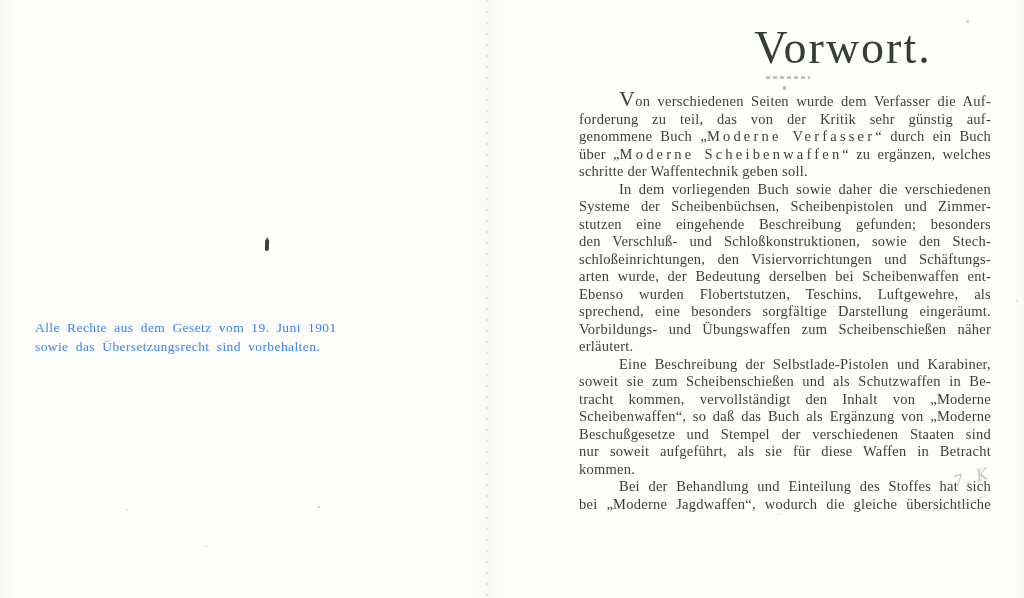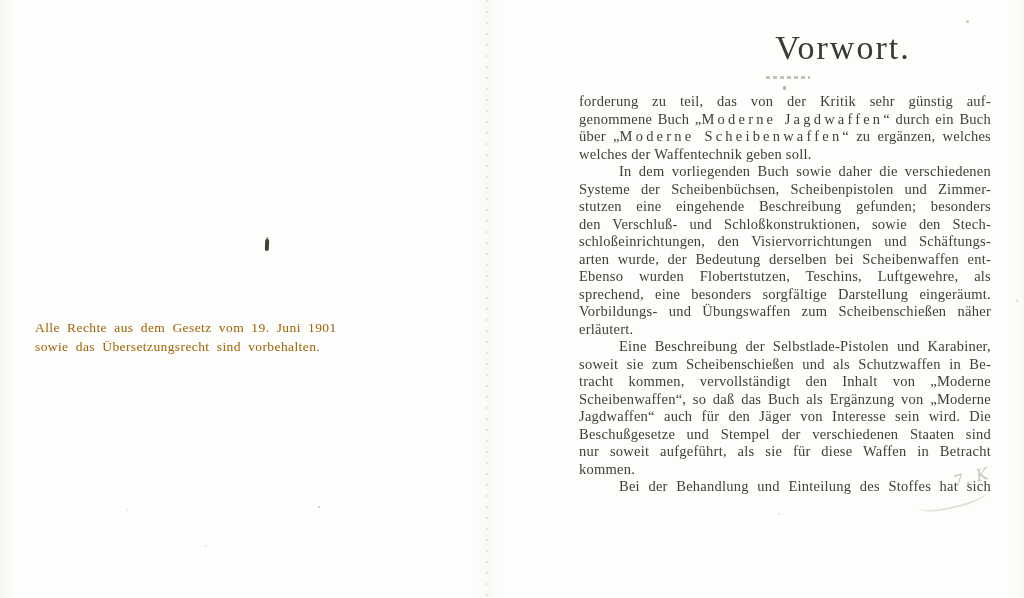--- a/index.html
+++ b/index.html
@@ -21,32 +21,32 @@
   .gutter{
     position:absolute;left:486px;top:0;width:2px;height:598px;
     background:repeating-linear-gradient(to bottom,
       rgba(110,115,105,.28) 0 2px, rgba(0,0,0,0) 2px 11px);
     opacity:.55;
   }
   
   .notice{
     position:absolute;left:35px;top:318px;width:320px;
     font-size:13.5px;line-height:19px;letter-spacing:.4px;word-spacing:3.5px;
-    color:#a16207;
+    color:#3b82f6;
   }
   
   .blot{
     position:absolute;left:265px;top:239px;width:4px;height:12px;
     background:#3c4434;border-radius:2px;transform:rotate(2deg);
     box-shadow:0 -3px 0 -1px rgba(60,68,52,.55);
   }
   
   .title{
     position:absolute;left:733px;top:28px;width:220px;
-    font-size:34px;line-height:40px;letter-spacing:2px;
+    font-size:46px;line-height:40px;letter-spacing:2px;
     text-align:center;color:#363d31;
   }
   .title-smudge{
     position:absolute;left:766px;top:76px;width:44px;height:3px;
     background:repeating-linear-gradient(to right,
       rgba(95,100,88,.38) 0 4px, rgba(0,0,0,0) 4px 7px);
   }
   .title-smudge-dot{
     position:absolute;left:783px;top:86px;width:3px;height:4px;
     background:rgba(95,100,88,.45);border-radius:1px;
@@ -100,46 +100,47 @@
   <div class="blot"></div>
 </div>
 
 <div>
   <div class="title">Vorwort.</div>
   <div class="title-smudge"></div>
   <div class="title-smudge-dot"></div>
 
   <div class="column">
 
+    <div class="ln indent"><span class="initial">V</span><span>on verschiedenen Seiten wurde dem Verfasser die Auf-</span></div>
     <div class="ln">forderung zu teil, das von der Kritik sehr günstig auf-</div>
-    <div class="ln"><span>genommene Buch „</span><span class="sperr">Moderne Jagdwaffen</span><span>“ durch ein Buch</span></div>
+    <div class="ln"><span>genommene Buch „</span><span class="sperr">Moderne Verfasser</span><span>“ durch ein Buch</span></div>
     <div class="ln"><span>über „</span><span class="sperr">Moderne Scheibenwaffen</span><span>“ zu ergänzen, welches</span></div>
-    <div class="ln last">welches der Waffentechnik geben soll.</div>
+    <div class="ln last">schritte der Waffentechnik geben soll.</div>
 
     <div class="ln indent">In dem vorliegenden Buch sowie daher die verschiedenen</div>
     <div class="ln">Systeme der Scheibenbüchsen, Scheibenpistolen und Zimmer-</div>
     <div class="ln">stutzen eine eingehende Beschreibung gefunden; besonders</div>
     <div class="ln">den Verschluß- und Schloßkonstruktionen, sowie den Stech-</div>
     <div class="ln">schloßeinrichtungen, den Visiervorrichtungen und Schäftungs-</div>
     <div class="ln">arten wurde, der Bedeutung derselben bei Scheibenwaffen ent-</div>
     <div class="ln">Ebenso wurden Flobertstutzen, Teschins, Luftgewehre, als</div>
     <div class="ln">sprechend, eine besonders sorgfältige Darstellung eingeräumt.</div>
     <div class="ln">Vorbildungs- und Übungswaffen zum Scheibenschießen näher</div>
     <div class="ln last">erläutert.</div>
 
     <div class="ln indent">Eine Beschreibung der Selbstlade-Pistolen und Karabiner,</div>
     <div class="ln">soweit sie zum Scheibenschießen und als Schutzwaffen in Be-</div>
     <div class="ln">tracht kommen, vervollständigt den Inhalt von „Moderne</div>
     <div class="ln">Scheibenwaffen“, so daß das Buch als Ergänzung von „Moderne</div>
-    <div class="ln">Jagdwaffen“ auch für den Jäger von Interesse sein wird. Die</div>
     <div class="ln">Beschußgesetze und Stempel der verschiedenen Staaten sind</div>
     <div class="ln">nur soweit aufgeführt, als sie für diese Waffen in Betracht</div>
     <div class="ln last">kommen.</div>
 
     <div class="ln indent">Bei der Behandlung und Einteilung des Stoffes hat sich</div>
+    <div class="ln">bei „Moderne Jagdwaffen“, wodurch die gleiche übersichtliche</div>
   </div>
 
   <div class="pencil">7. K</div>
   <div class="pencil-squiggle"></div>
 </div>
 
 <div class="speck s1"></div>
 <div class="speck s2"></div>
 <div class="speck s3"></div>
 <div class="speck s4"></div>

